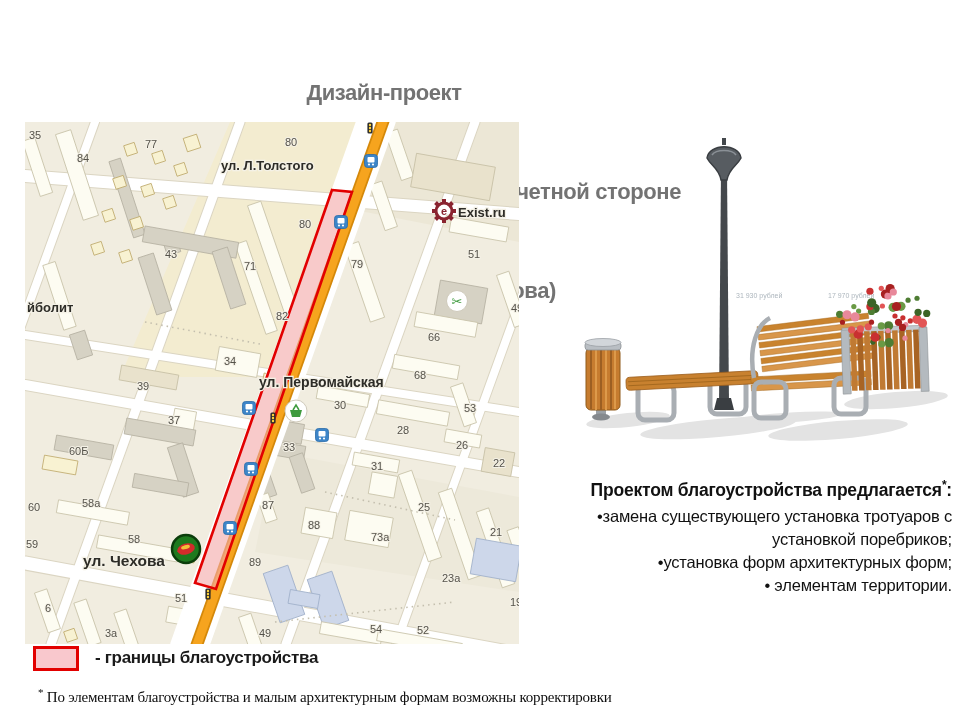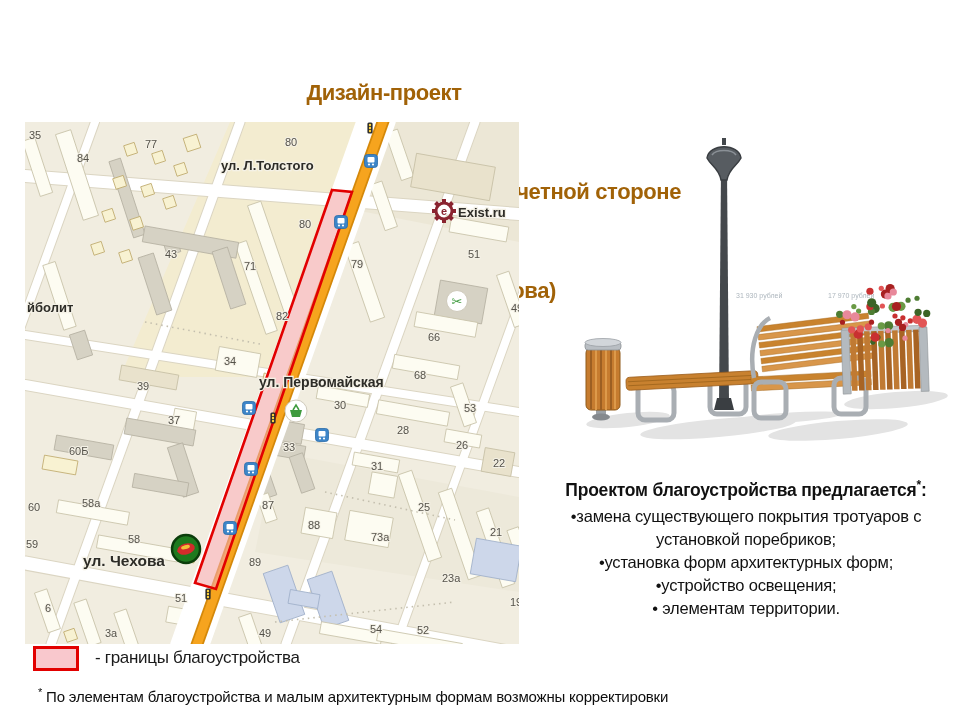--- a/index.html
+++ b/index.html
@@ -1,46 +1,46 @@
 <!DOCTYPE html>
 <html><head>
 <meta charset="utf-8">
 <style>
   html,body{margin:0;padding:0;background:#fff;}
   body{width:960px;height:720px;position:relative;font-family:"Liberation Sans",sans-serif;overflow:hidden;}
   .abs{position:absolute;}
   
-  #title{top:10px;left:0;width:768px;text-align:center;color:#a16207;font-weight:bold;
+  #title{top:10px;left:0;width:768px;text-align:center;color:#737373;font-weight:bold;
          font-size:22px;line-height:33px;letter-spacing:-0.4px;white-space:pre-wrap;}
   
   #map{top:122px;left:25px;width:494px;height:522px;}
   svg text{font-family:"Liberation Sans","DejaVu Sans",sans-serif;}
   .bnum{font-size:11px;fill:#55524a;paint-order:stroke;stroke:#f4f1e6;stroke-width:2px;}
   .slabel{font-weight:bold;fill:#2d2c27;paint-order:stroke;stroke:#f4f1e6;stroke-width:2.5px;}
   .bld{fill:#fdfcf2;stroke:#c8c2a8;stroke-width:0.8;}
   .bld.h{fill:#f8f2d2;stroke:#c0ab6e;}
   .bld.g{fill:#d6d2c4;stroke:#b5b1a2;}
   .bld.t{fill:#e9e2cc;stroke:#c6bfa4;}
   .bld.b{fill:#cdd7ea;stroke:#9fafc9;}
   .stcase{stroke:#dbd5c2;fill:none;stroke-linecap:round;}
   .stfill{stroke:#ffffff;fill:none;stroke-linecap:round;}
   .dots{stroke:#c4bfae;stroke-width:1.6;stroke-dasharray:1.5 4;fill:none;}
   
   #furn{top:128px;left:558px;width:392px;height:332px;}
   .wm{font-size:7px;fill:#adb6bd;}
   
-  #proposal{top:478px;left:540px;width:412px;text-align:center;color:#111;}
+  #proposal{top:478px;left:540px;width:412px;text-align:right;color:#111;}
   #proposal .head{font-size:17.5px;font-weight:bold;margin-bottom:4px;letter-spacing:-0.2px;}
   #proposal .head sup{font-size:12px;}
   #bullets{font-size:16.5px;line-height:23px;letter-spacing:-0.2px;}
   
   #legend-swatch{top:646px;left:33px;width:40px;height:19px;background:#f9c8cd;border:3px solid #e20000;}
-  #legend-label{top:648px;left:95px;font-size:17px;font-weight:normal;color:#1a1a1a;letter-spacing:-0.3px;}
-  
-  #footnote{top:686px;left:38px;width:900px;font-size:15px;color:#0d0d0d;letter-spacing:-0.2px;}
+  #legend-label{top:648px;left:95px;font-size:17px;font-weight:bold;color:#1a1a1a;letter-spacing:-0.3px;}
+  
+  #footnote{top:686px;left:38px;width:900px;font-size:15px;color:#0d0d0d;letter-spacing:-0.2px;font-family:Liberation Serif, serif;}
   #footnote sup{font-size:11px;}
 </style>
 </head>
 <body>
 
 <div class="abs" id="title">
   <div>Дизайн-проект</div>
   <div>Пешеходная зона  ул. Первомайская  по четной стороне</div>
   <div>(от ул. Л.Толстого до ул. Чехова)</div>
 </div>
@@ -406,23 +406,22 @@
         </g>
   </g>
 </svg>
 </div>
 
 <div class="abs" id="proposal">
   <div class="head">
     <span>Проектом благоустройства предлагается</span><sup>*</sup><span>:</span>
   </div>
   <div id="bullets">
-      <div>•замена существующего покрытия тротуаров с установкой поребриков;</div>
+      <div>•замена существующего установка тротуаров с установкой поребриков;</div>
       <div>•установка форм архитектурных форм;</div>
-      <div>•устройство освещения;</div>
       <div>• элементам территории.</div>
     </div>
 </div>
 
 <div class="abs" id="legend-swatch"></div>
 <div class="abs" id="legend-label">- границы благоустройства</div>
 
 <div class="abs" id="footnote">
   <sup>*</sup><span> По элементам благоустройства и малым архитектурным формам возможны корректировки</span>
 </div>

